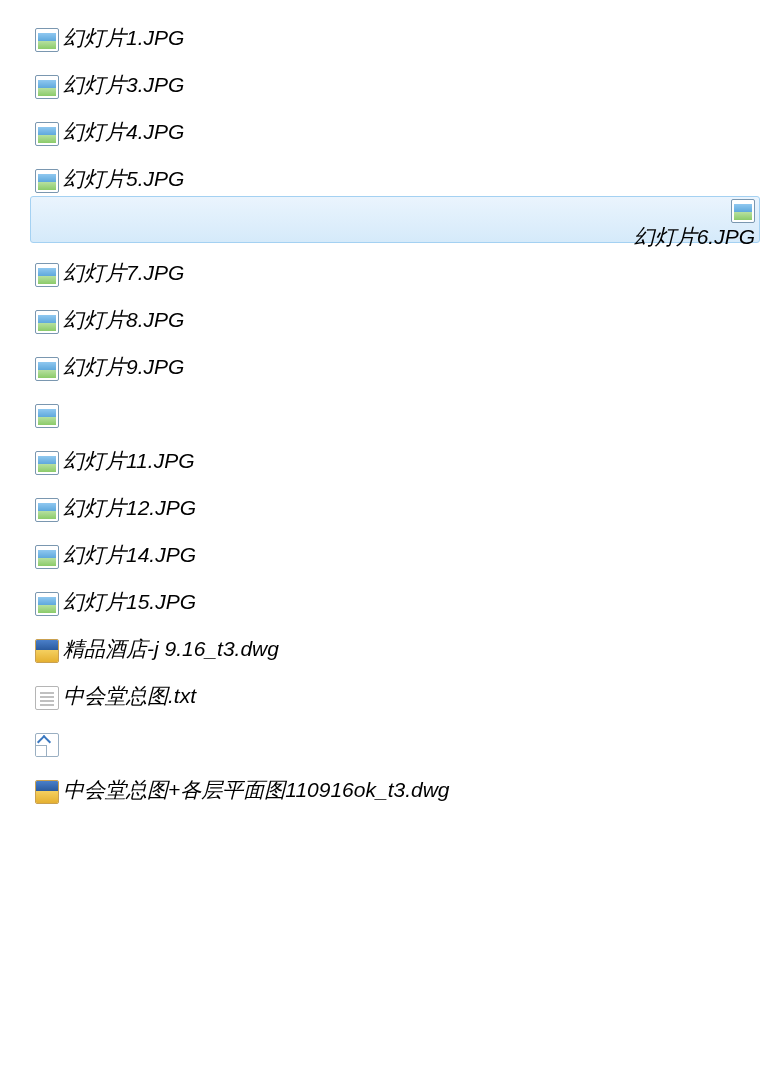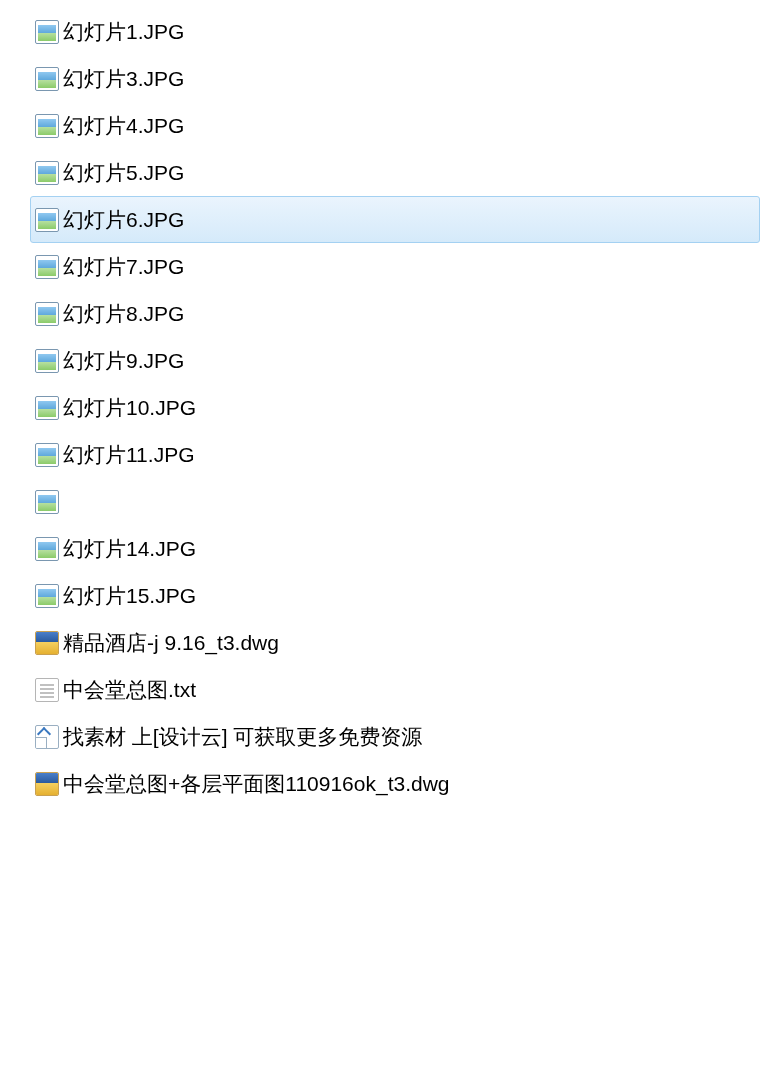--- a/index.html
+++ b/index.html
@@ -14,30 +14,32 @@
       color: #000000;
       width: 760px;
       padding: 8px 0 0 30px;
     }
     .file-list {
       display: flex;
       flex-direction: column;
     }
     .file-item {
       display: flex;
-      align-items: center;
+      align-items: flex-end;
       height: 47px;
       padding: 2px 4px;
       cursor: default;
       border: 1px solid transparent;
       border-radius: 3px;
+      font-style: italic;
     }
     .file-item.selected {
       background: linear-gradient(to bottom, #eaf4fd, #d5eafa);
       border: 1px solid #a4d1f2;
+      flex-direction: column;
     }
     .file-item .file-label {
       white-space: nowrap;
       padding-left: 4px;
     }
     .icon {
       width: 24px;
       height: 24px;
       flex-shrink: 0;
       display: inline-block;
@@ -176,46 +178,45 @@
   <div class="file-item">
     <span class="icon icon-image"></span>
     <span class="file-label">幻灯片8.JPG</span>
   </div>
   <div class="file-item">
     <span class="icon icon-image"></span>
     <span class="file-label">幻灯片9.JPG</span>
   </div>
   <div class="file-item">
     <span class="icon icon-image"></span>
-    <span class="file-label">幻灯片10.JPG</span>
   </div>
   <div class="file-item">
     <span class="icon icon-image"></span>
     <span class="file-label">幻灯片11.JPG</span>
   </div>
   <div class="file-item">
     <span class="icon icon-image"></span>
+    <span class="file-label">幻灯片12.JPG</span>
   </div>
   <div class="file-item">
     <span class="icon icon-image"></span>
     <span class="file-label">幻灯片14.JPG</span>
   </div>
   <div class="file-item">
     <span class="icon icon-image"></span>
     <span class="file-label">幻灯片15.JPG</span>
   </div>
   <div class="file-item">
     <span class="icon icon-dwg"></span>
     <span class="file-label">精品酒店-j 9.16_t3.dwg</span>
   </div>
   <div class="file-item">
     <span class="icon icon-txt"></span>
     <span class="file-label">中会堂总图.txt</span>
   </div>
   <div class="file-item">
     <span class="icon icon-url"></span>
-    <span class="file-label">找素材 上[设计云]  可获取更多免费资源</span>
   </div>
   <div class="file-item">
     <span class="icon icon-dwg"></span>
     <span class="file-label">中会堂总图+各层平面图110916ok_t3.dwg</span>
   </div>
 </div>
 
 </body></html>

